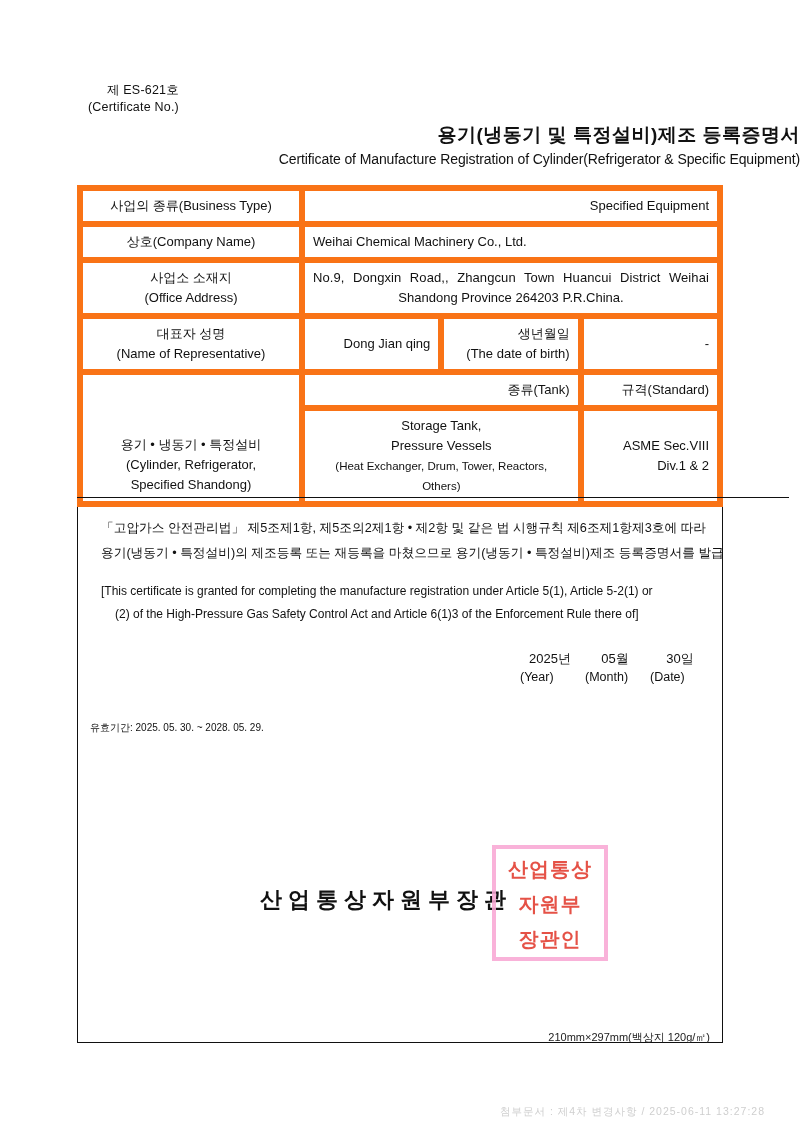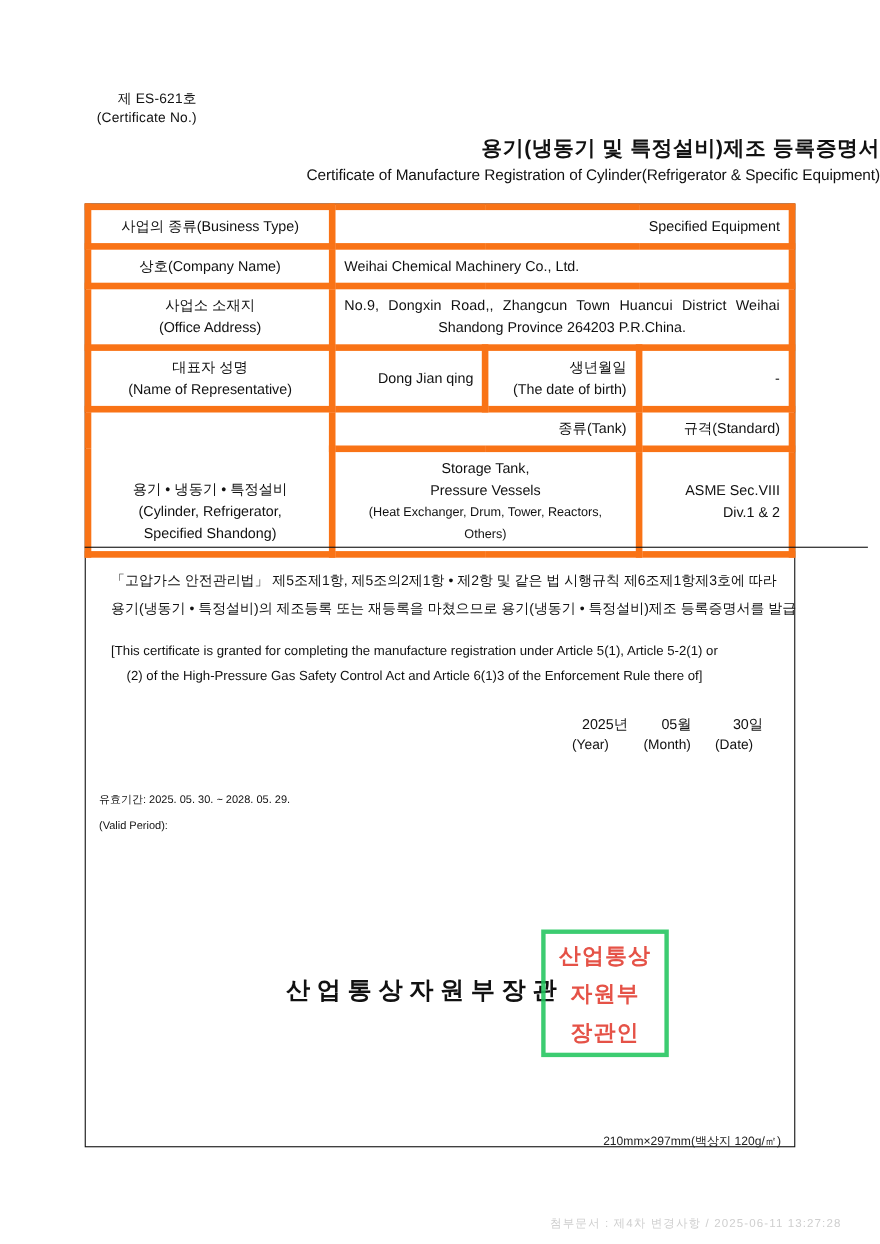--- a/index.html
+++ b/index.html
@@ -175,21 +175,21 @@
     font-weight: bold;
     letter-spacing: 6px;
     white-space: nowrap;
   }
   .stamp {
     position: absolute;
     left: 492px;
     top: 845px;
     width: 116px;
     height: 116px;
-    border: 4px solid #22c55e;
+    border: 4px solid #f9a8d4;
     box-sizing: border-box;
     color: #e23b2e;
     font-weight: bold;
     font-size: 20px;
     line-height: 35px;
     text-align: center;
     padding-top: 3px;
     letter-spacing: 1px;
     opacity: 0.88;
   }
@@ -301,21 +301,20 @@
     <span>30일</span>
   </div>
   <div class="date-row2">
     <span>(Year)</span>
     <span>(Month)</span>
     <span>(Date)</span>
   </div>
 
   <div class="valid">
     <div>유효기간: 2025. 05. 30. ~ 2028. 05. 29.</div>
-    <div>(Valid Period):</div>
   </div>
 
   <div class="issuer">산업통상자원부장관</div>
 
   <div class="stamp">
     <div>산업통상</div>
     <div>자원부</div>
     <div>장관인</div>
   </div>
 

